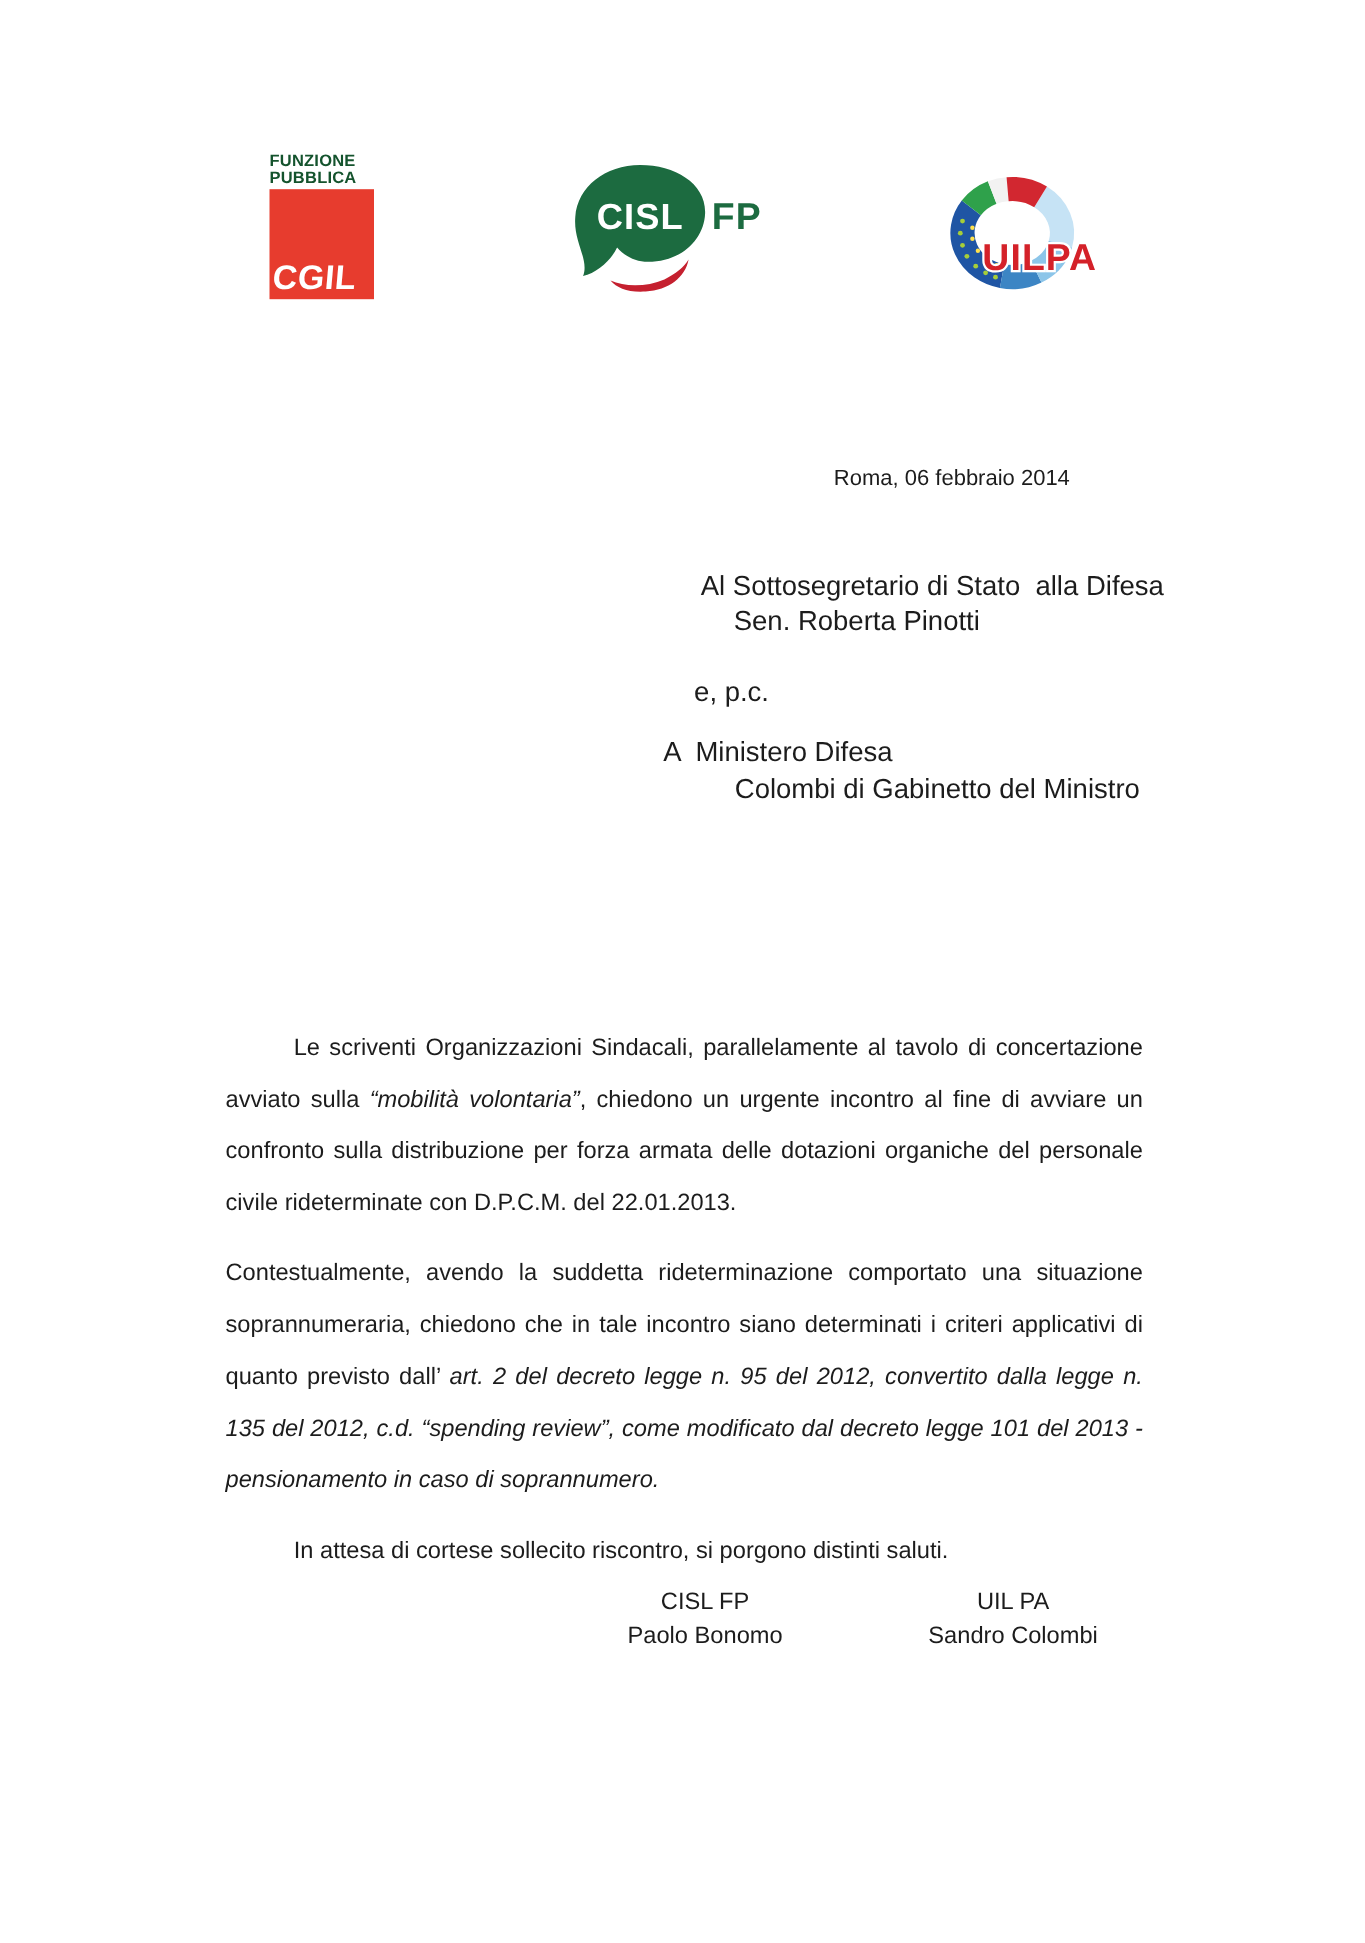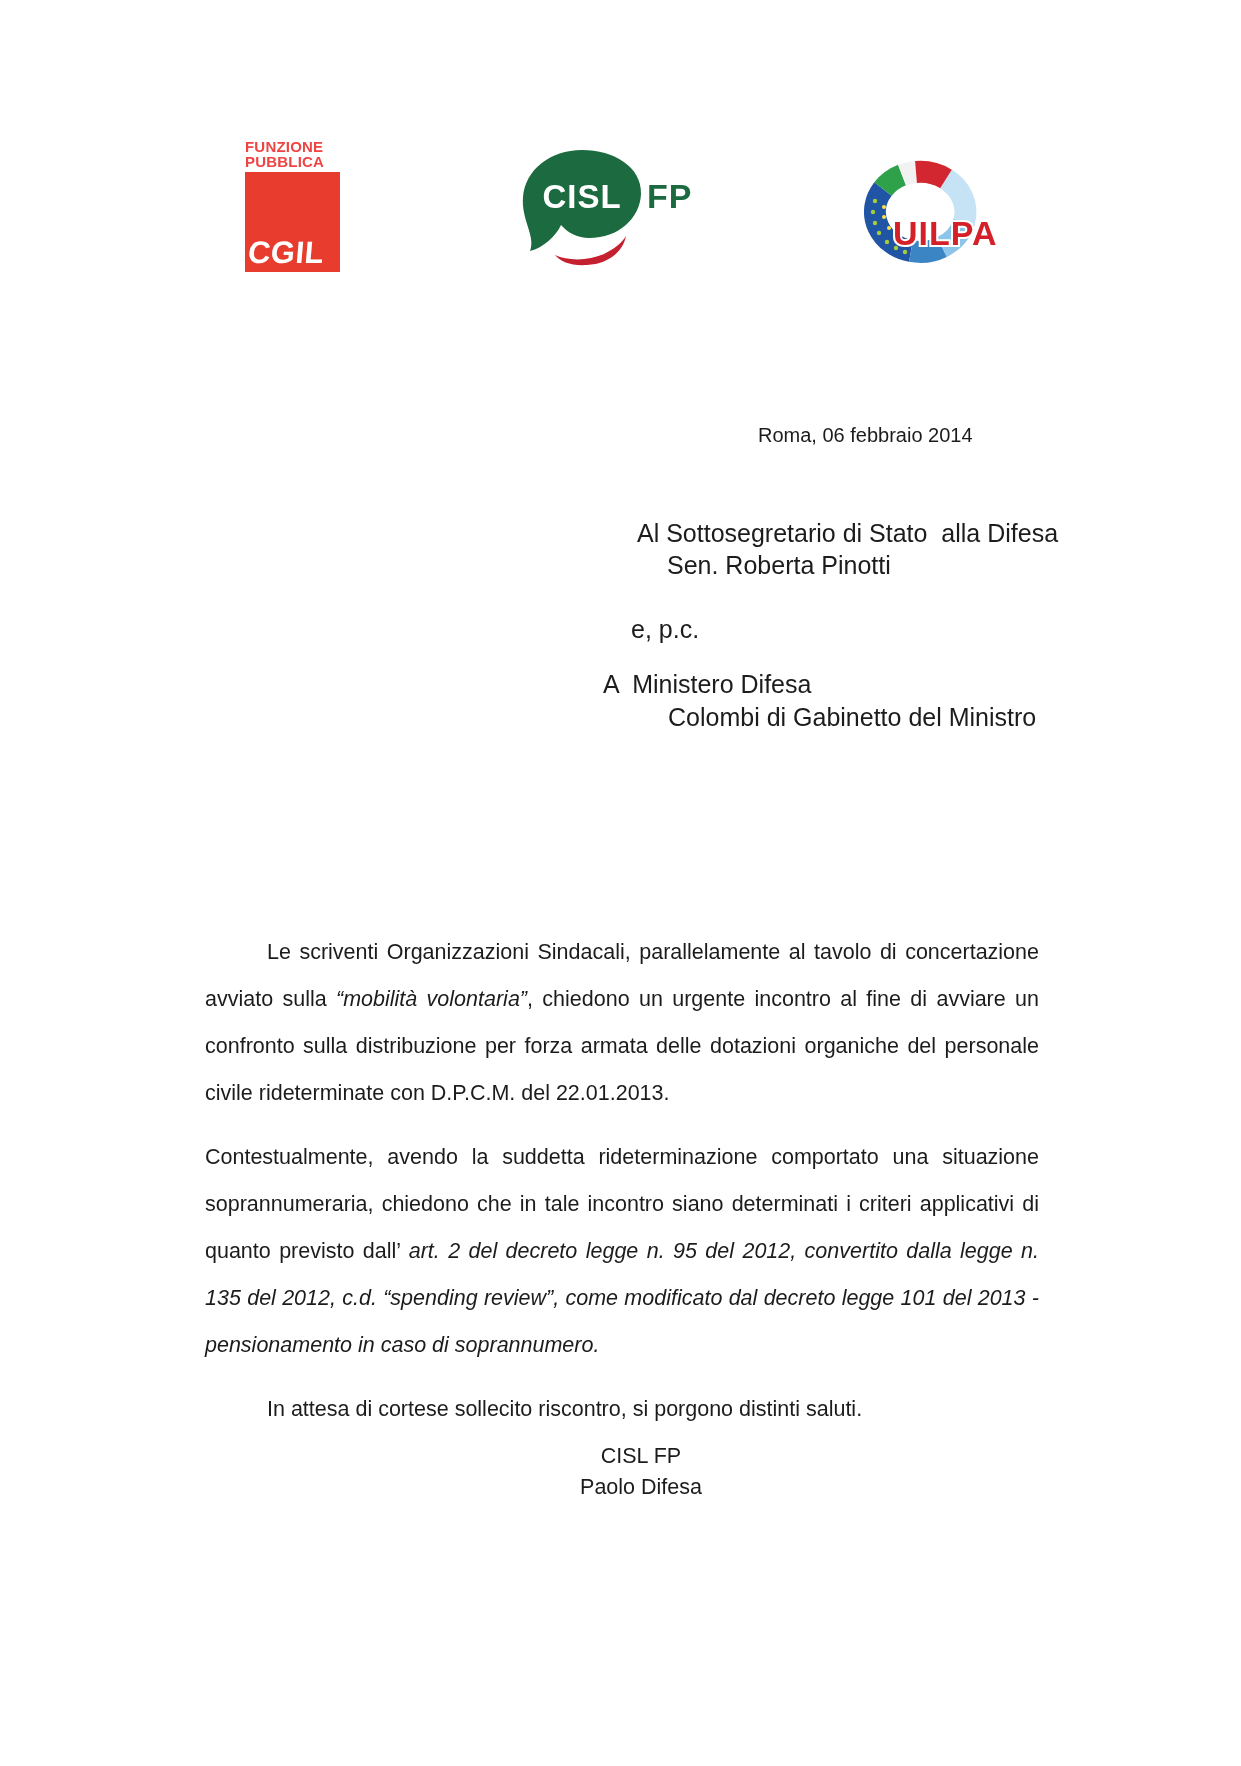--- a/index.html
+++ b/index.html
@@ -3,21 +3,21 @@
 <meta charset="utf-8">
 <style>
   html,body{margin:0;padding:0;background:#ffffff;}
   .page{
     position:relative;width:1241px;height:1766px;background:#ffffff;
     font-family:"Liberation Sans","DejaVu Sans",sans-serif;color:#1c1c1c;overflow:hidden;
   }
 
   
   .cgil{position:absolute;left:245px;top:139px;width:95px;}
-  .cgil-top{font-size:15px;font-weight:800;line-height:15px;letter-spacing:.2px;color:#ef4444;}
+  .cgil-top{font-size:15px;font-weight:800;line-height:15px;letter-spacing:.2px;color:#14532d;}
   .cgil-red{margin-top:3px;width:95px;height:100px;background:#e73c2e;position:relative;}
   .cgil-word{position:absolute;left:3px;bottom:1px;font-size:31px;font-weight:800;color:#ffffff;transform:skewX(-5deg);letter-spacing:.5px;}
 
   .cisl{position:absolute;left:516px;top:148px;}
   .cisl text{font-family:"Liberation Sans","DejaVu Sans",sans-serif;font-weight:bold;}
   .cisl-word{font-size:33px;letter-spacing:1px;fill:#ffffff;}
   .cisl-fp{font-size:34px;letter-spacing:1px;}
 
   .uilpa{position:absolute;left:848px;top:158px;overflow:visible;}
   .uilpa .ring{fill:none;stroke-width:22px;}
@@ -99,16 +99,20 @@
   <div class="addr a4">Colombi di Gabinetto del Ministro</div>
 
   <div class="body-block">
     <p class="bp indent"><span>Le scriventi Organizzazioni Sindacali, parallelamente al tavolo di concertazione avviato sulla </span><span style="font-style: italic;">“mobilità volontaria”</span><span>,  chiedono un urgente incontro al fine di avviare un confronto sulla distribuzione per forza armata delle dotazioni organiche del personale civile rideterminate con D.P.C.M.  del 22.01.2013.</span></p>
     <p class="bp"><span>Contestualmente, avendo la suddetta rideterminazione  comportato una situazione soprannumeraria, chiedono che in tale incontro siano determinati i criteri applicativi di quanto previsto dall’ </span><span style="font-style: italic;">art. 2 del decreto legge n. 95 del 2012, convertito dalla legge n. 135 del 2012, c.d. “spending review”, come modificato dal decreto legge 101 del 2013 - pensionamento in caso di soprannumero.</span></p>
     <p class="bp indent"><span>In attesa di cortese sollecito riscontro, si porgono distinti saluti.</span></p>
   </div>
 
   <div class="sig sig2">
     <div>CISL FP</div>
-    <div>Paolo Difesa</div>
+    <div>Paolo Bonomo</div>
+  </div>
+  <div class="sig sig3">
+    <div>UIL PA</div>
+    <div>Sandro Colombi</div>
   </div>
 
 </div>
 
 </body></html>

